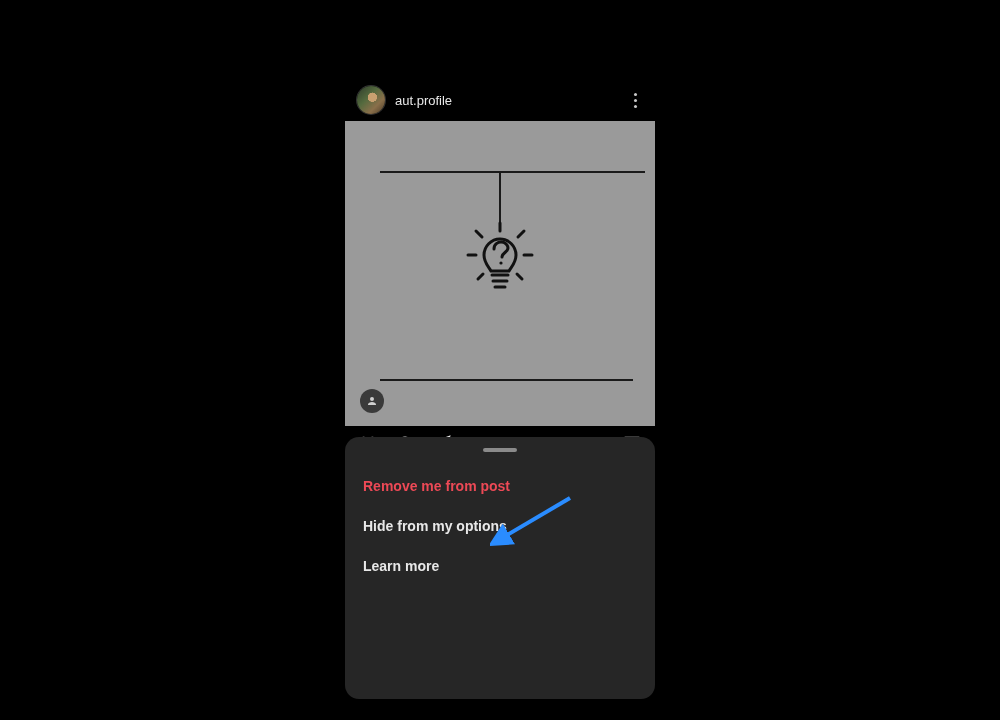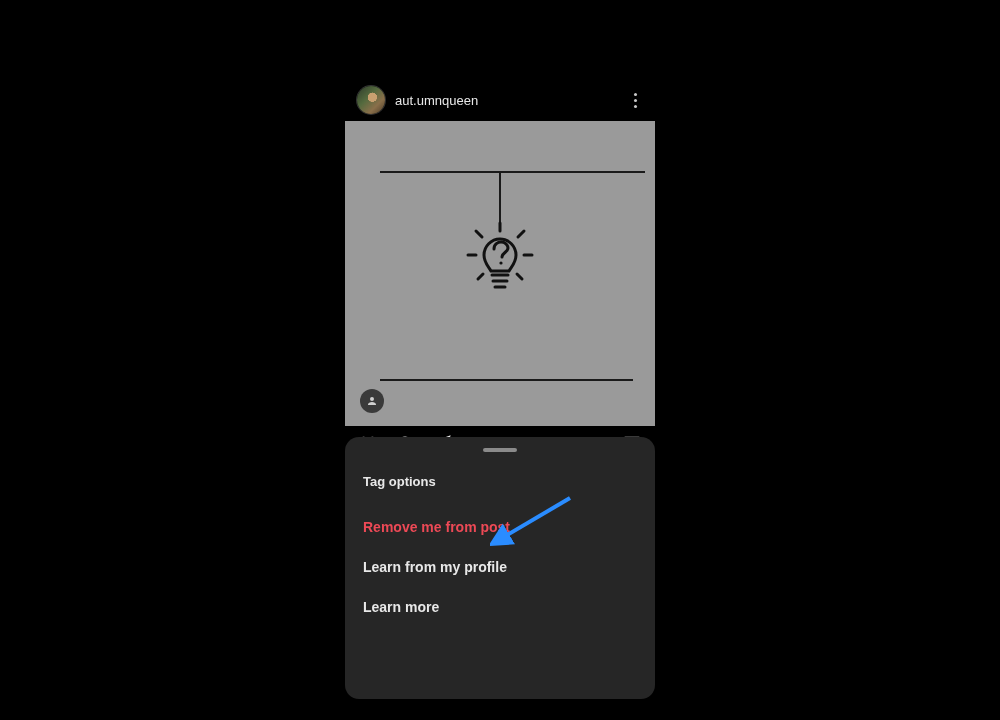--- a/index.html
+++ b/index.html
@@ -69,21 +69,21 @@
   
   .annot-arrow{position:absolute;left:490px;top:490px;pointer-events:none}
 </style>
 </head>
 <body>
 
 <div class="phone">
 
   <div class="post-header">
     <div class="avatar"></div>
-    <div class="username">aut.umnqueen</div>
+    <div class="username">aut.profile</div>
     <div class="more-dots">
       <span></span>
         <span></span>
         <span></span>
     </div>
   </div>
 
   <div class="post-image">
     <div class="img-line top"></div>
     <div class="img-stem"></div>
@@ -135,23 +135,22 @@
       <svg viewBox="0 0 24 24">
           <path d="M19 21 12 16 5 21V3h14z"></path>
         </svg>
     </div>
   </div>
 
   <div class="sheet-dim"></div>
 
   <div class="sheet">
     <div class="sheet-handle"></div>
-    <div class="sheet-title">Tag options</div>
     <div class="sheet-item danger">Remove me from post</div>
-    <div class="sheet-item">Learn from my profile</div>
+    <div class="sheet-item">Hide from my options</div>
     <div class="sheet-item">Learn more</div>
   </div>
 
 </div>
 
 <svg class="annot-arrow" width="90" height="60">
   <defs>
     <marker id="ah" markerWidth="10" markerHeight="10" refX="2" refY="3" orient="auto">
       <path d="M0 0 L6 3 L0 6 z" fill="#2a8cff"></path>
     </marker>

